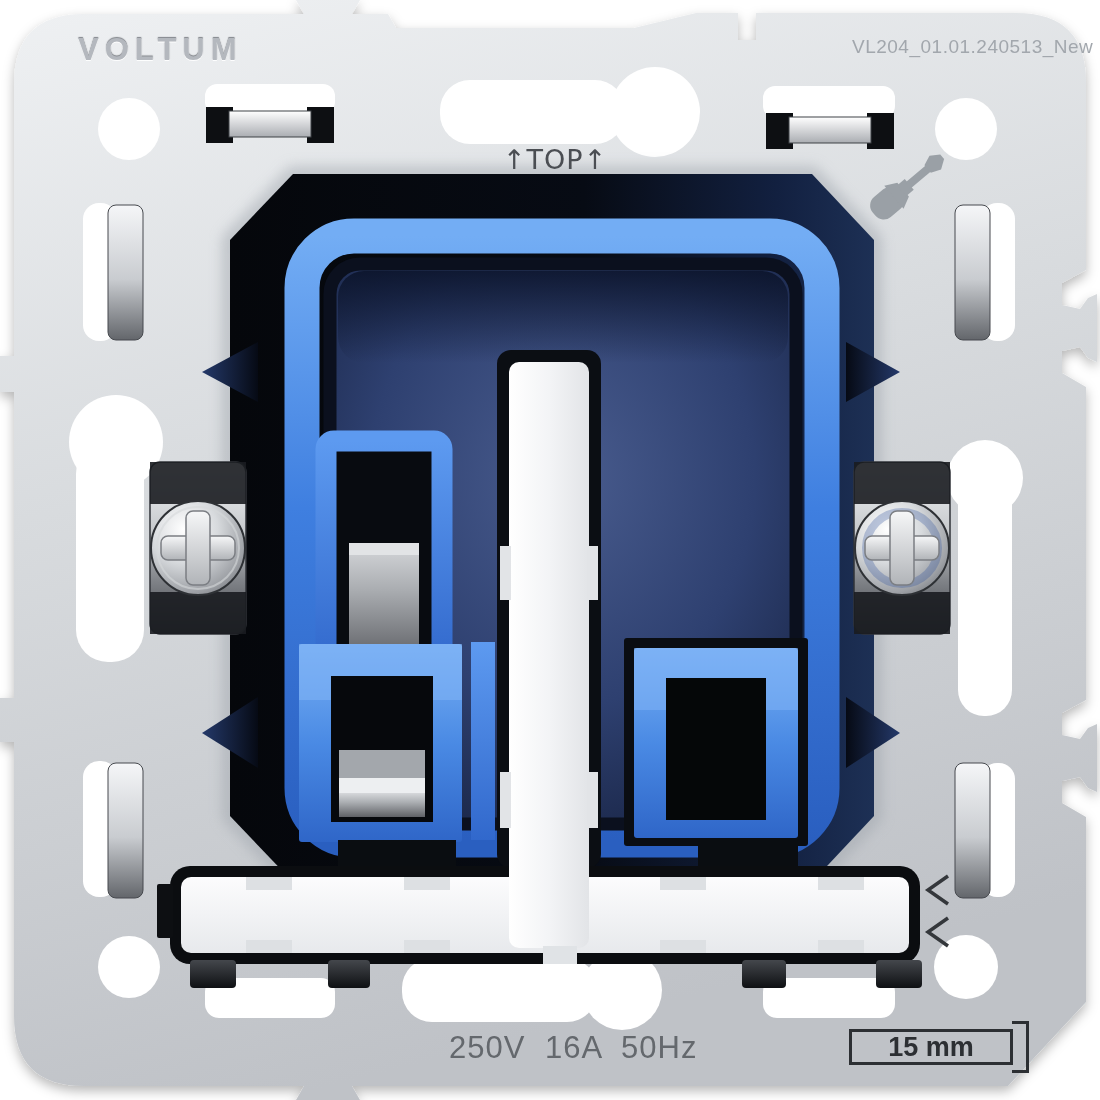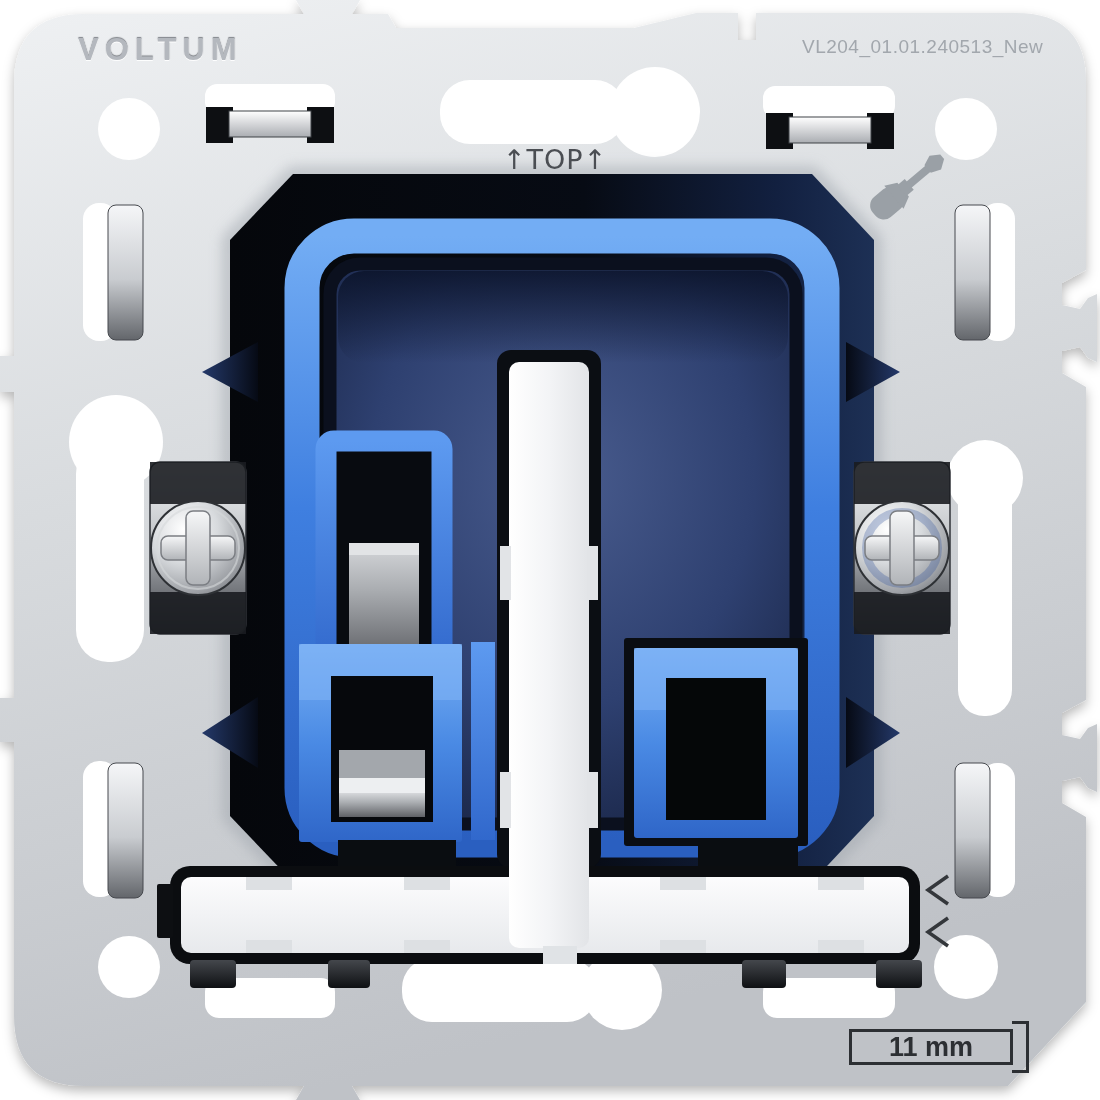--- a/index.html
+++ b/index.html
@@ -3,21 +3,21 @@
 <meta charset="utf-8">
 <style>
   html,body{margin:0;padding:0;background:#fff;}
   .stage{position:relative;width:1100px;height:1100px;background:#fff;overflow:hidden;
          font-family:"Liberation Sans", sans-serif;}
   .stage svg{position:absolute;left:0;top:0;}
   .label{position:absolute;white-space:nowrap;}
   .brand{left:78px;top:32px;font-size:31px;font-weight:bold;letter-spacing:6px;
          color:var(--c-engraving_gray,#b4b8be);
          text-shadow:0 1px 0 rgba(255,255,255,.9), 0 -1px 1px rgba(110,114,120,.85);}
-  .model{left:802px;top:36px;font-size:19px;letter-spacing:.5px;color:#a2a7ad;text-align:center;}
+  .model{left:852px;top:36px;font-size:19px;letter-spacing:.5px;color:#a2a7ad;text-align:center;}
   .toplabel{left:503px;top:144px;font-size:27px;font-weight:normal;letter-spacing:1px;
             color:#4b4e53;font-family:"DejaVu Sans", sans-serif;}
   .rating{left:449px;top:1030px;font-size:31px;color:#64686d;letter-spacing:1px;word-spacing:10px;}
   .dimbox{left:849px;top:1029px;width:158px;height:30px;border:3px solid #2c2f33;
           display:flex;align-items:center;justify-content:center;
           font-size:27px;font-weight:bold;color:#2c2f33;}
   .dimbracket{left:1012px;top:1021px;width:14px;height:46px;
           border-top:3px solid #2c2f33;border-right:3px solid #2c2f33;border-bottom:3px solid #2c2f33;}
 </style>
 </head>
@@ -281,18 +281,19 @@
     <polygon points="26,-15 38,-9 38,9 26,15"></polygon>
     <rect x="36" y="-7" width="10" height="14"></rect>
     <rect x="44" y="-4" width="28" height="8"></rect>
     <polygon points="70,-5 80,-9 89,-3 89,3 80,9 70,5"></polygon>
   </g>
 </svg>
 
 <div class="label brand">VOLTUM</div>
 <div class="label model">VL204_01.01.240513_New</div>
 <div class="label toplabel">↑TOP↑</div>
+<div class="label rating">250V 16A 50Hz</div>
 <div class="label dimbox">
-  <span>11 mm</span>
+  <span>15 mm</span>
 </div>
 <div class="label dimbracket"></div>
 
 </div>
 
 </body></html>

